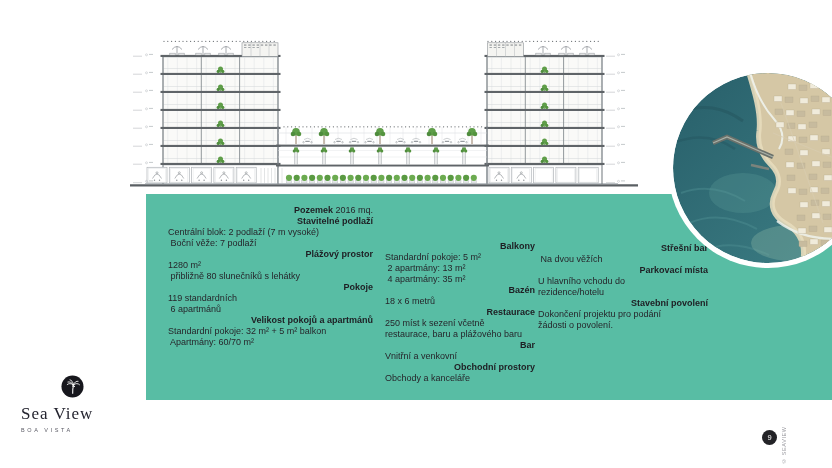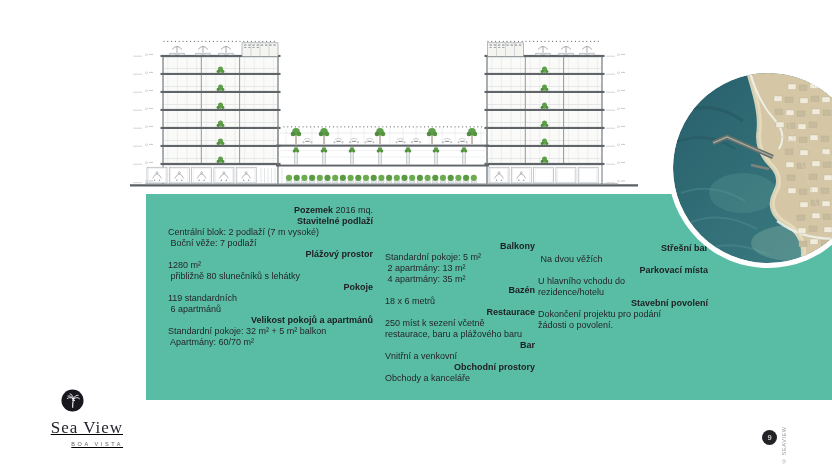--- a/index.html
+++ b/index.html
@@ -21,21 +21,21 @@
   .spec-heading{font-weight:bold;color:#1e1e23;text-align:right;}
   .spec-heading .hin{font-weight:normal;color:#26262b;}
 
   
   .photo-ring{position:absolute;left:668px;top:68px;width:200px;height:200px;border-radius:50%;
               background:#ffffff;}
   .photo-circle{position:absolute;left:5px;top:5px;width:190px;height:190px;border-radius:50%;overflow:hidden;}
   .photo-circle svg{display:block;}
 
   
-  .logo{position:absolute;left:21px;top:389px;width:102px;text-align:right;text-decoration:underline;}
+  .logo{position:absolute;left:21px;top:375px;width:102px;text-align:left;}
   .logo-mark{width:23px;height:23px;margin:0 auto 6px auto;}
   .logo-name{font-family:"Liberation Serif",serif;font-size:17px;letter-spacing:1px;color:#23232e;}
   .logo-sub{font-size:5.5px;letter-spacing:2.6px;color:#5a5a64;margin-top:3px;}
 
   
   .page-dot{position:absolute;left:762px;top:430px;width:15px;height:15px;border-radius:50%;
             background:#232327;color:#fff;font-size:7.5px;line-height:15px;text-align:center;}
   .watermark{position:absolute;left:781px;top:412px;height:52px;
              writing-mode:vertical-rl;transform:rotate(180deg);
              font-size:5.5px;letter-spacing:0.6px;color:#9a9aa0;}

